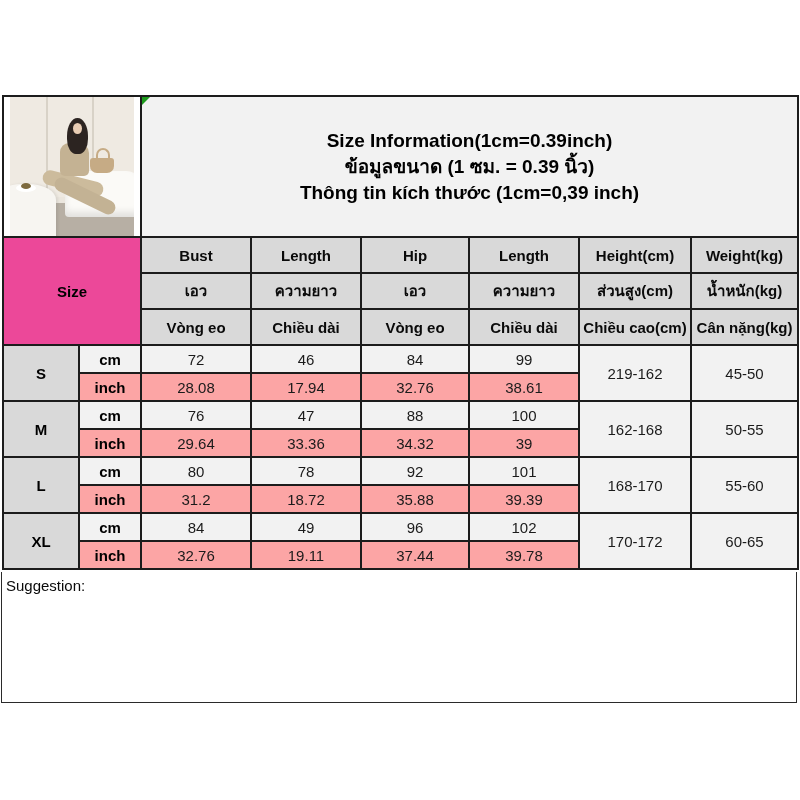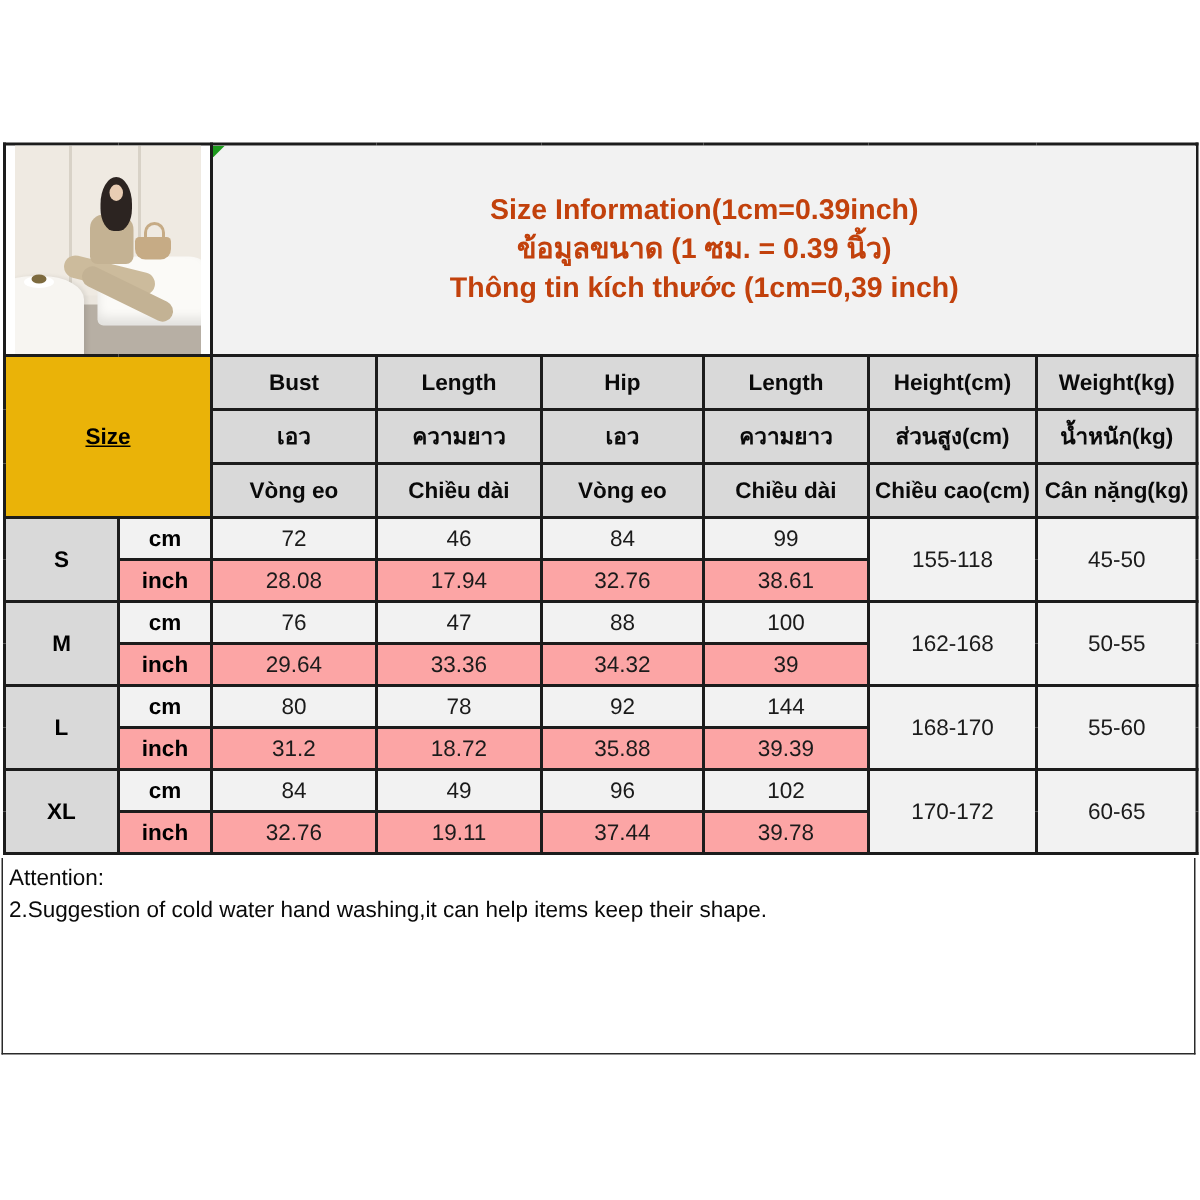--- a/index.html
+++ b/index.html
@@ -16,27 +16,27 @@
   table.size-table td {
     border:2px solid #1c1c1c; text-align:center; vertical-align:middle;
     padding:0; font-size:15px; overflow:hidden;
   }
   tr.title-row td { height:139px; }
   tr.hrow td { height:36px; }
   tr.drow td { height:28px; }
 
   td.photo-cell { background:#ffffff; }
   td.title-cell { background:#f2f2f2; position:relative; }
-  .title-line { font-weight:bold; font-size:19px; line-height:26px; color:#c2410c; }
+  .title-line { font-weight:bold; font-size:19px; line-height:26px; color:#000000; }
   .corner-marker {
     position:absolute; left:0; top:0; width:8px; height:8px;
     background:#1d9a1d; clip-path:polygon(0 0, 100% 0, 0 100%);
   }
   td.hdr { background:#d9d9d9; font-weight:bold; color:#0a0a0a; }
-  td.size-big { background:#eab308; font-weight:bold; font-size:29px;text-decoration:underline; }
+  td.size-big { background:#ec4899; font-weight:bold; font-size:29px; }
   td.size-label { background:#d9d9d9; font-weight:bold; font-size:17px; }
   td.unit { font-weight:bold; }
   td.shade { background:#f2f2f2; }
   td.plain { background:#fca5a5; }
   td.val { font-weight:normal; color:#1b1b1b; }
 
   .attention-box {
     position:absolute; left:1px; top:572px; width:796px; height:131px;
     background:#ffffff; border:1px solid #2a2a2a; border-top:none;
     text-align:left; padding:3px 6px 0 4px;
@@ -141,21 +141,21 @@
       <td class="hdr">Cân nặng(kg)</td>
     </tr>
 
     <tr class="drow">
       <td class="size-label" rowspan="2">S</td>
       <td class="unit shade">cm</td>
       <td class="val shade">72</td>
       <td class="val shade">46</td>
       <td class="val shade">84</td>
       <td class="val shade">99</td>
-      <td class="val shade" rowspan="2">155-118</td>
+      <td class="val shade" rowspan="2">219-162</td>
       <td class="val shade" rowspan="2">45-50</td>
     </tr>
     <tr class="drow">
       <td class="unit plain">inch</td>
       <td class="val plain">28.08</td>
       <td class="val plain">17.94</td>
       <td class="val plain">32.76</td>
       <td class="val plain">38.61</td>
     </tr>
 
@@ -176,21 +176,21 @@
       <td class="val plain">34.32</td>
       <td class="val plain">39</td>
     </tr>
 
     <tr class="drow">
       <td class="size-label" rowspan="2">L</td>
       <td class="unit shade">cm</td>
       <td class="val shade">80</td>
       <td class="val shade">78</td>
       <td class="val shade">92</td>
-      <td class="val shade">144</td>
+      <td class="val shade">101</td>
       <td class="val shade" rowspan="2">168-170</td>
       <td class="val shade" rowspan="2">55-60</td>
     </tr>
     <tr class="drow">
       <td class="unit plain">inch</td>
       <td class="val plain">31.2</td>
       <td class="val plain">18.72</td>
       <td class="val plain">35.88</td>
       <td class="val plain">39.39</td>
     </tr>
@@ -209,17 +209,16 @@
       <td class="unit plain">inch</td>
       <td class="val plain">32.76</td>
       <td class="val plain">19.11</td>
       <td class="val plain">37.44</td>
       <td class="val plain">39.78</td>
     </tr>
   </tbody>
     </table>
 
   <div class="attention-box">
-    <div>Attention:</div>
-    <div>2.Suggestion of cold water hand washing,it can help items keep their shape.</div>
+    <div>Suggestion:</div>
   </div>
 
 </div>
 
 </body></html>

